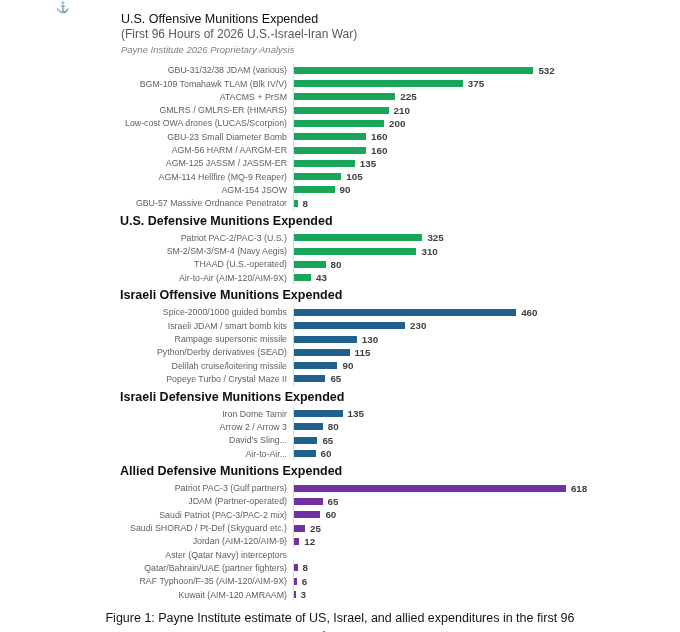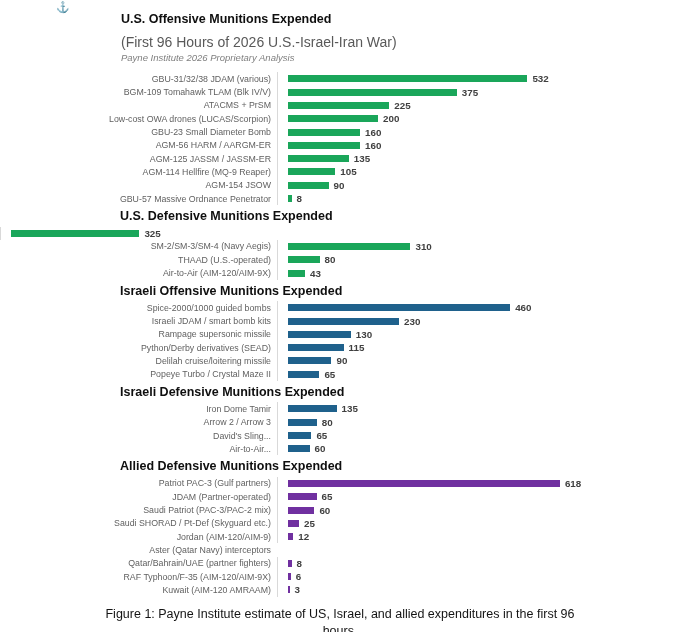--- a/index.html
+++ b/index.html
@@ -4,31 +4,31 @@
 <style>
   html,body{margin:0;padding:0;}
   body{
     width:680px;height:632px;position:relative;overflow:hidden;
     background:#ffffff;font-family:"Liberation Sans",sans-serif;
     -webkit-font-smoothing:antialiased;
   }
   .anchor{position:absolute;left:56px;top:1px;font-size:11px;color:#222;}
   .chart-area{padding-top:11px;}
   .title-block{margin-left:121px;}
-  .chart-title{font-size:12.5px;font-weight:700;color:#0f0f0f;line-height:1.3;}
-  .chart-subtitle{font-size:14px;color:#595959;line-height:1.3;margin-top:6px;}
+  .chart-title{font-size:12.5px;font-weight:400;color:#0f0f0f;line-height:1.3;}
+  .chart-subtitle{font-size:12px;color:#595959;line-height:1.3;}
   .chart-attrib{font-size:9.5px;font-style:italic;color:#7f7f7f;line-height:1.45;margin-bottom:7px;}
   .section-heading{margin:4px 0 3px 120px;font-size:12.5px;font-weight:700;color:#0f0f0f;line-height:1.15;}
-  .rows{display:block;}
+  .rows{display:block;margin-left:16px;}
   .row{display:flex;align-items:center;height:13.3px;}
   .row-label{
     width:271px;flex:0 0 271px;text-align:right;padding-right:6px;
     font-size:8.8px;color:#616161;white-space:nowrap;overflow:hidden;
   }
-  .bar-zone{flex:1;display:flex;align-items:center;height:100%;border-left:1px solid #d9d9d9;padding-left:10px;}
+  .bar-zone{flex:1;display:flex;align-items:center;height:100%;border-left:1px solid #d9d9d9;padding-left:0;}
   .bar{height:7px;flex:0 0 auto;}
   .bar-value{margin-left:5px;font-size:9.8px;font-weight:700;color:#404040;white-space:nowrap;}
   .caption{
     text-align:center;font-size:12.5px;color:#141414;max-width:500px;
     margin:9px auto 0;line-height:1.4;
   }
 </style>
 </head>
 <body>
 
@@ -58,20 +58,27 @@
         </div>
       </div>
       <div class="row">
         <span class="row-label">ATACMS + PrSM</span>
         <div class="bar-zone">
           <div class="bar" style="background: rgb(26, 166, 90); width: 101.25px;"></div>
           <span class="bar-value">225</span>
         </div>
       </div>
       <div class="row">
+        <span class="row-label">GMLRS / GMLRS-ER (HIMARS)</span>
+        <div class="bar-zone">
+          <div class="bar" style="background: rgb(26, 166, 90); width: 94.5px;"></div>
+          <span class="bar-value">210</span>
+        </div>
+      </div>
+      <div class="row">
         <span class="row-label">Low-cost OWA drones (LUCAS/Scorpion)</span>
         <div class="bar-zone">
           <div class="bar" style="background: rgb(26, 166, 90); width: 90px;"></div>
           <span class="bar-value">200</span>
         </div>
       </div>
       <div class="row">
         <span class="row-label">GBU-23 Small Diameter Bomb</span>
         <div class="bar-zone">
           <div class="bar" style="background: rgb(26, 166, 90); width: 72px;"></div>
@@ -111,20 +118,21 @@
         <div class="bar-zone">
           <div class="bar" style="background: rgb(26, 166, 90); width: 3.6px;"></div>
           <span class="bar-value">8</span>
         </div>
       </div>
     </div>
 
   <div class="section-heading">U.S. Defensive Munitions Expended</div>
   <div class="rows">
       <div class="row">
+        <span class="row-label">Patriot PAC-2/PAC-3 (U.S.)</span>
         <div class="bar-zone">
           <div class="bar" style="background: rgb(26, 166, 90); width: 128.375px;"></div>
           <span class="bar-value">325</span>
         </div>
       </div>
       <div class="row">
         <span class="row-label">SM-2/SM-3/SM-4 (Navy Aegis)</span>
         <div class="bar-zone">
           <div class="bar" style="background: rgb(26, 166, 90); width: 122.45px;"></div>
           <span class="bar-value">310</span>

